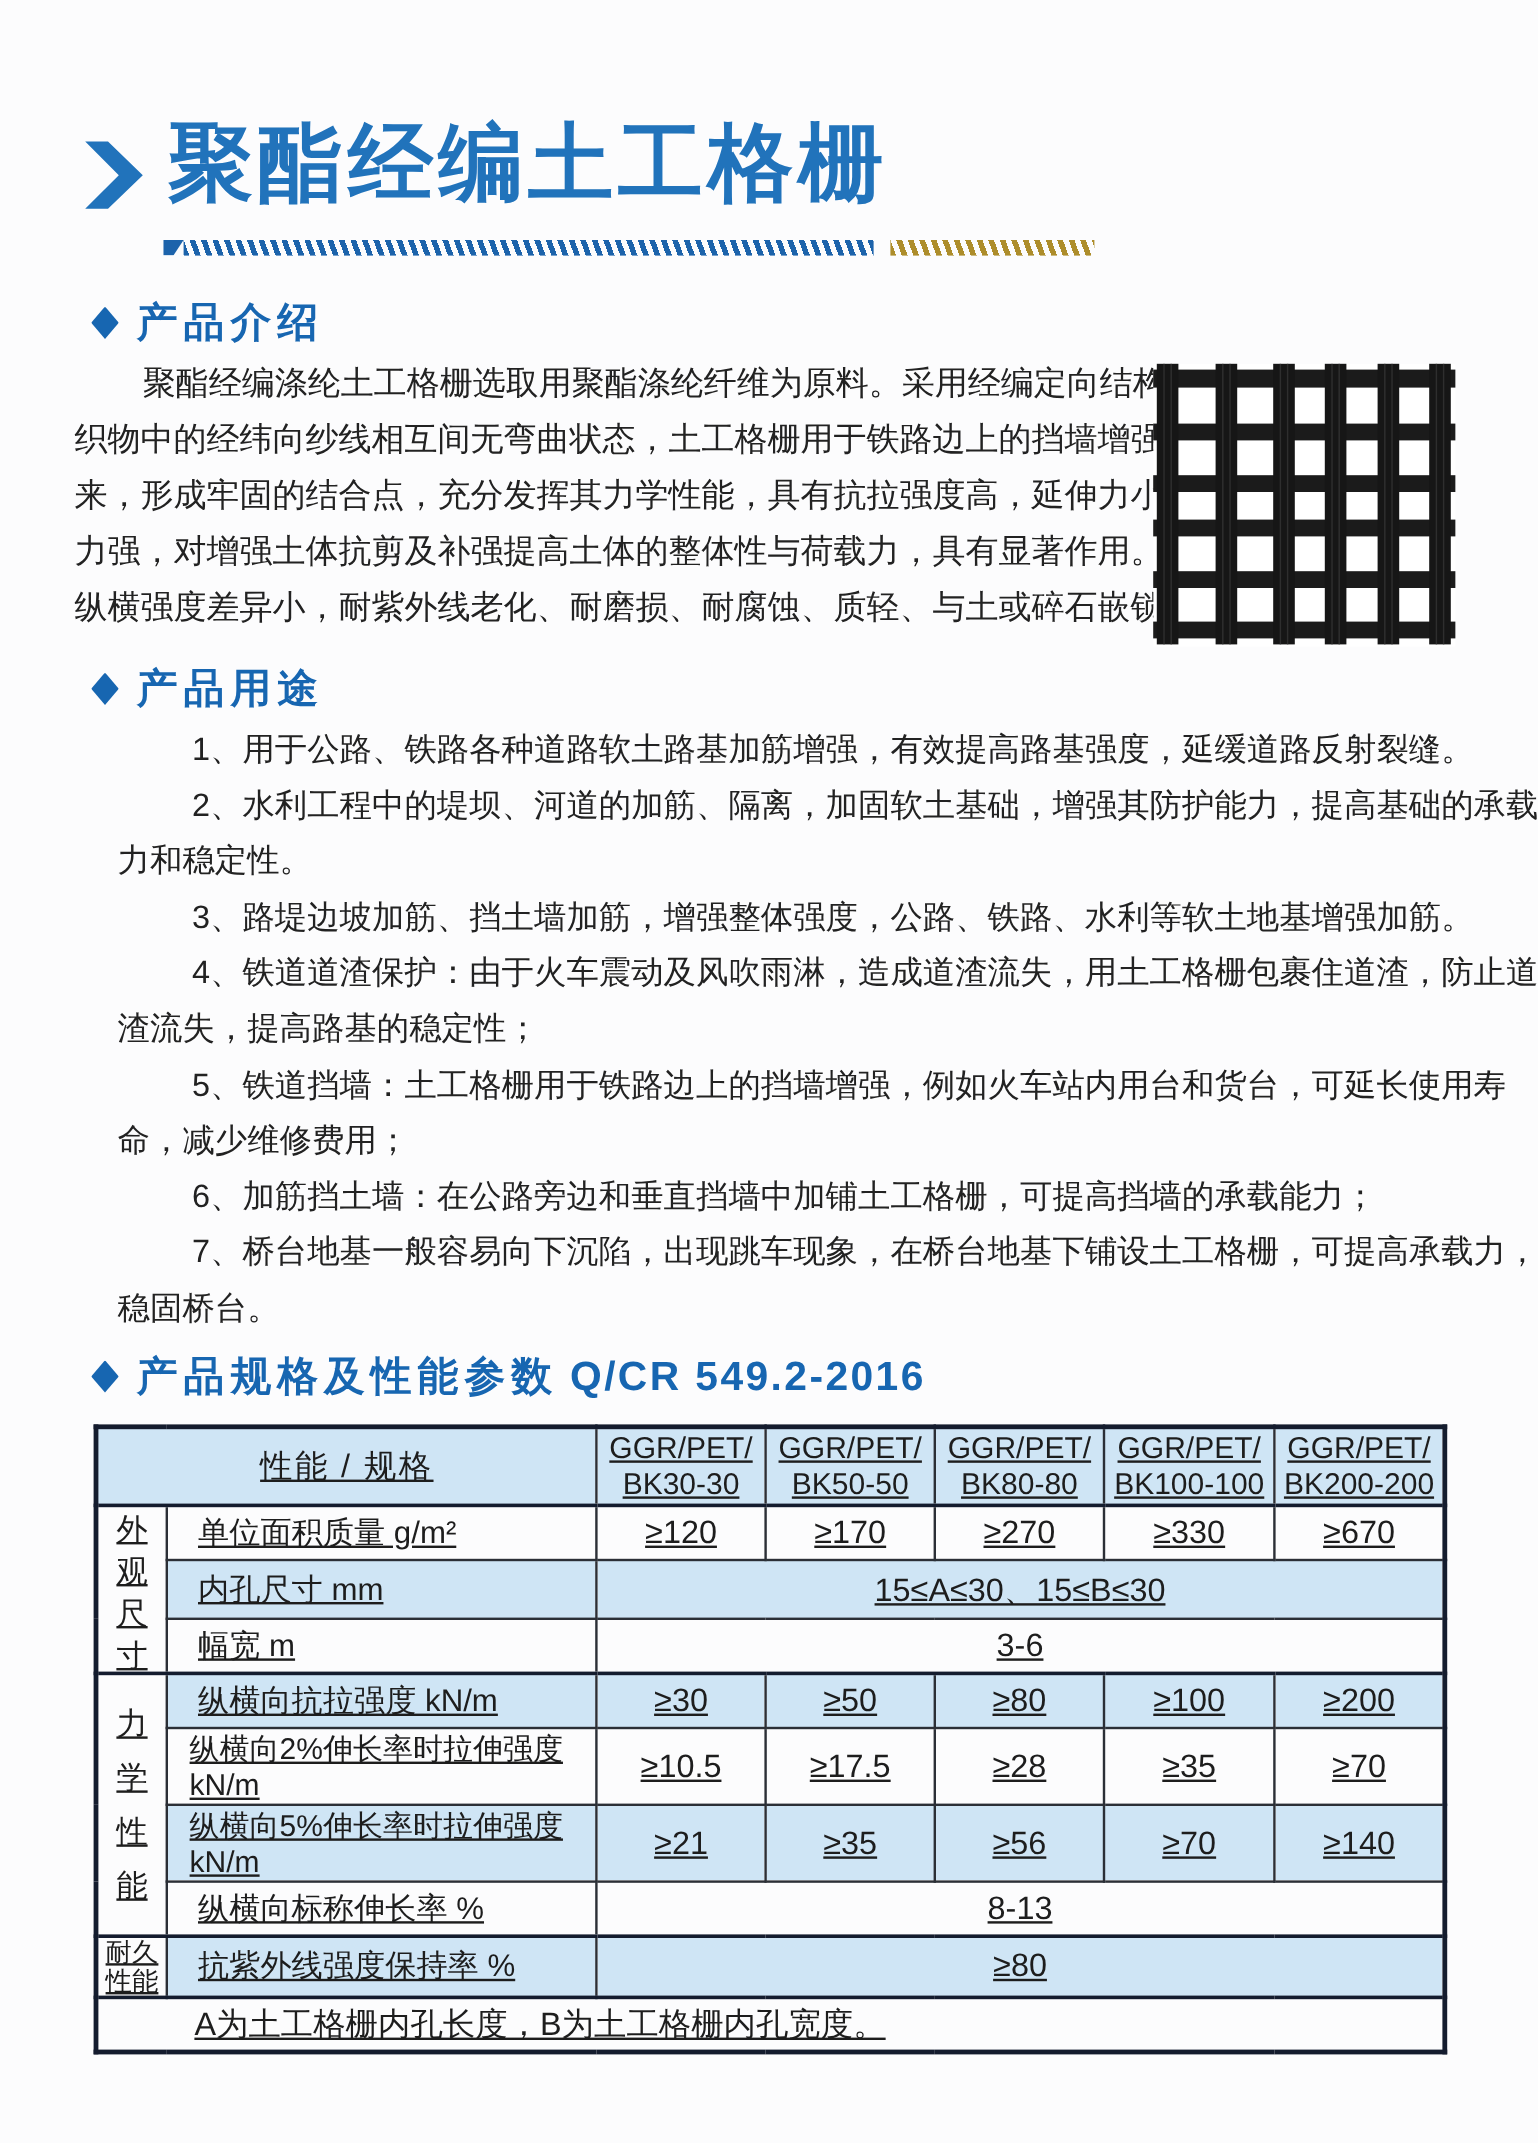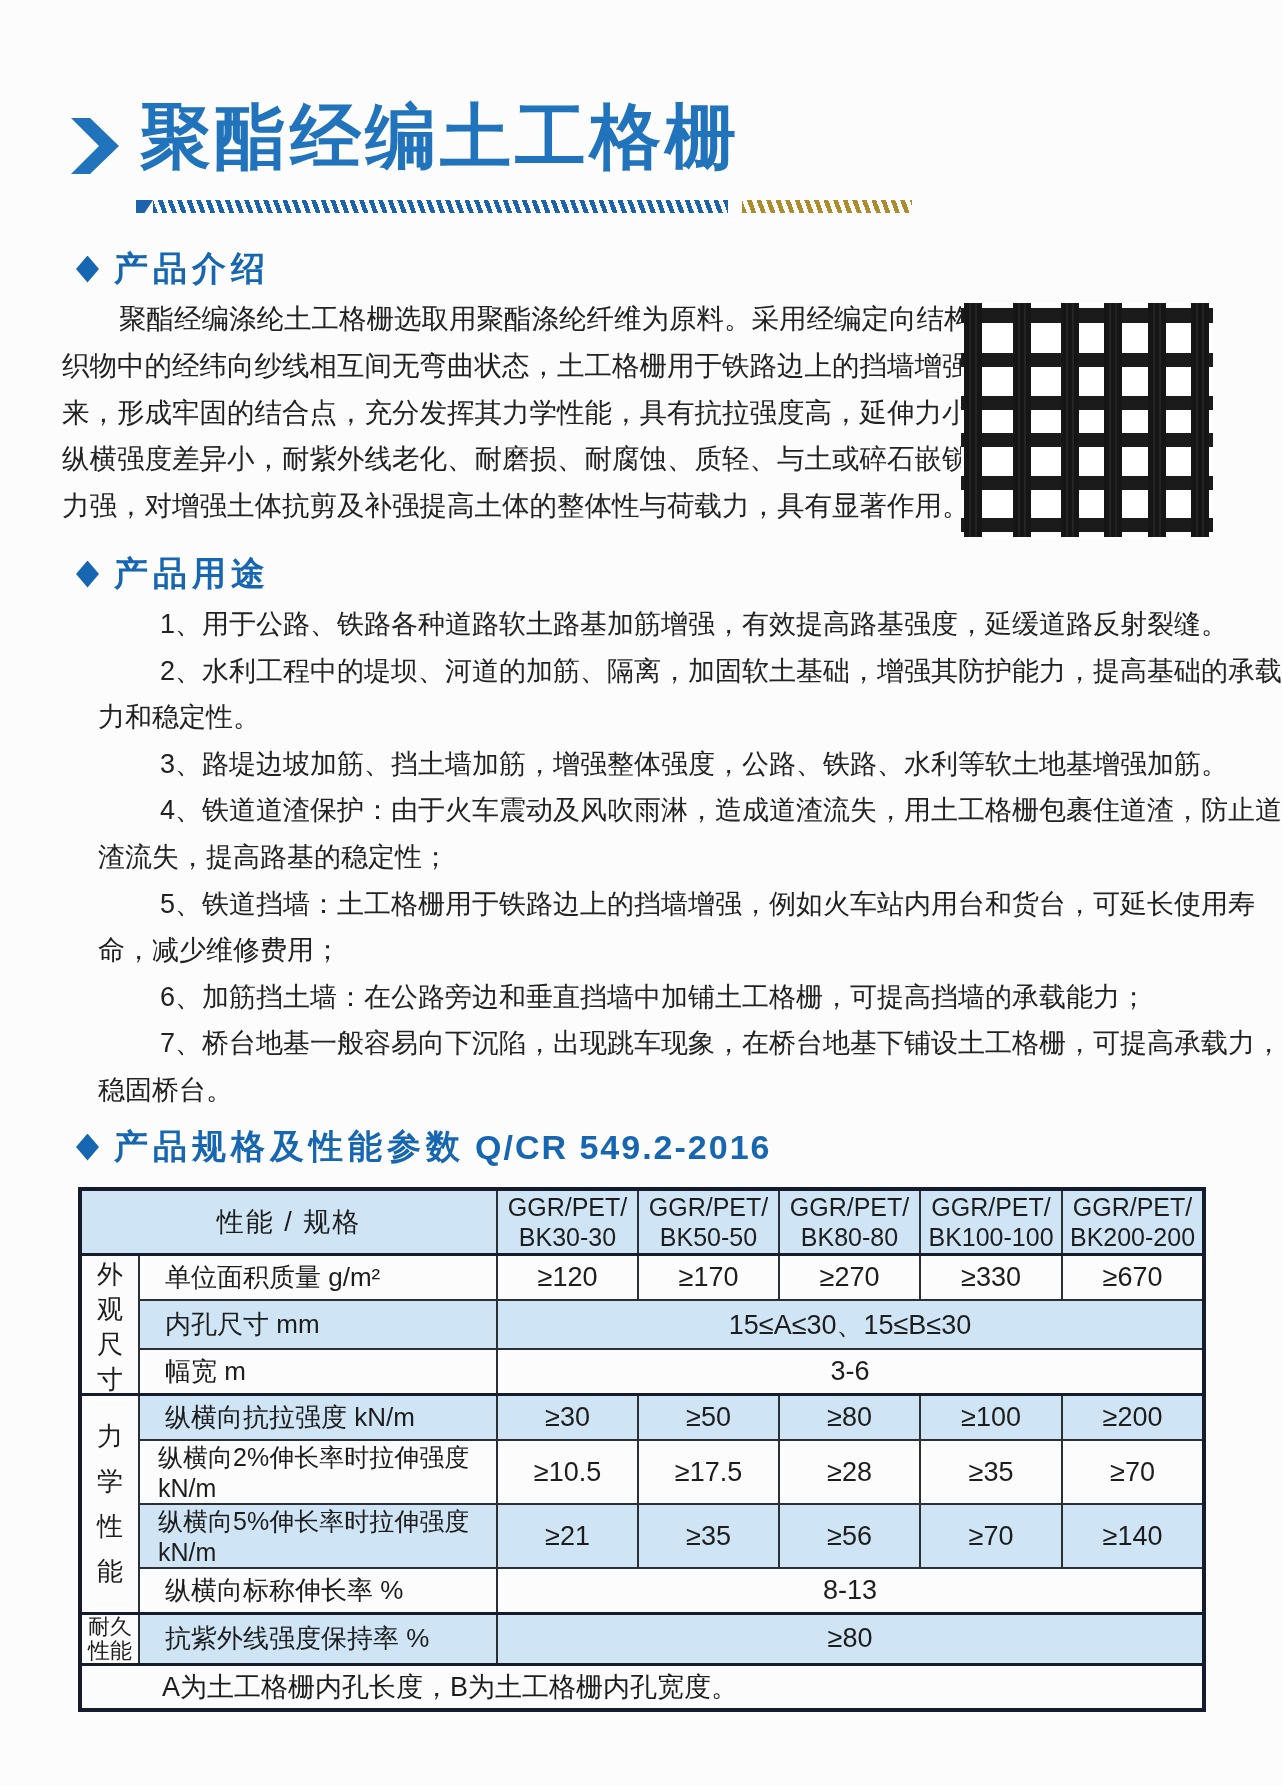--- a/index.html
+++ b/index.html
@@ -53,20 +53,21 @@
   
   .spec-table{
     position:absolute; left:78px; top:1187px; width:1124px;
     border-collapse:collapse; table-layout:fixed;
     font-size:26px; color:#1d1d1d;
     border:4px solid #141c2e;
   }
   .spec-table td{
     border:2px solid #2b2f36; padding:0; text-align:center;
     overflow:hidden;
+    text-decoration:underline;
   }
   .spec-table td.blue{background:#cfe5f5;}
   .spec-table tr.thick td{border-top:3px solid #141c2e;}
   .spec-table td.lbl{text-align:left; padding-left:25px; font-size:26px;}
   .spec-table td.val{font-size:27px;}
   .colhead span{display:block; line-height:30px; font-size:25px;}
   .corner{font-size:27px; letter-spacing:2px;}
   .vgroup-tall{height:100%; display:flex; flex-direction:column; justify-content:space-around; align-items:center;}
   .vgroup2 span{display:block; font-size:22px; line-height:24px;}
   .note-cell{text-align:left !important; padding-left:80px !important; font-size:27px;}
@@ -85,22 +86,22 @@
   <div class="hatch-blue"></div>
   <div class="hatch-gold"></div>
 
   <div class="sec-head" style="top:246px;text-decoration:underline;">
     <span class="diamond"></span><span class="sec-label">产品介绍</span>
   </div>
   <div class="para">
     <div class="ln indent">聚酯经编涤纶土工格栅选取用聚酯涤纶纤维为原料。采用经编定向结构，</div>
     <div class="ln">织物中的经纬向纱线相互间无弯曲状态，土工格栅用于铁路边上的挡墙增强</div>
     <div class="ln">来，形成牢固的结合点，充分发挥其力学性能，具有抗拉强度高，延伸力小，</div>
+    <div class="ln">力强，对增强土体抗剪及补强提高土体的整体性与荷载力，具有显著作用。</div>
     <div class="ln">纵横强度差异小，耐紫外线老化、耐磨损、耐腐蚀、质轻、与土或碎石嵌锁</div>
-    <div class="ln">力强，对增强土体抗剪及补强提高土体的整体性与荷载力，具有显著作用。</div>
   </div>
 
   <svg class="grid-img" viewBox="0 0 252 236">
     <rect x="0" y="0" width="252" height="236" fill="#ffffff"></rect>
 
     <g fill="#1b1b1b">
       <rect x="-4" y="5" width="256" height="15"></rect>
       <rect x="-4" y="50" width="256" height="14"></rect>
       <rect x="-4" y="93" width="256" height="14"></rect>
       <rect x="-4" y="130" width="256" height="14"></rect>

